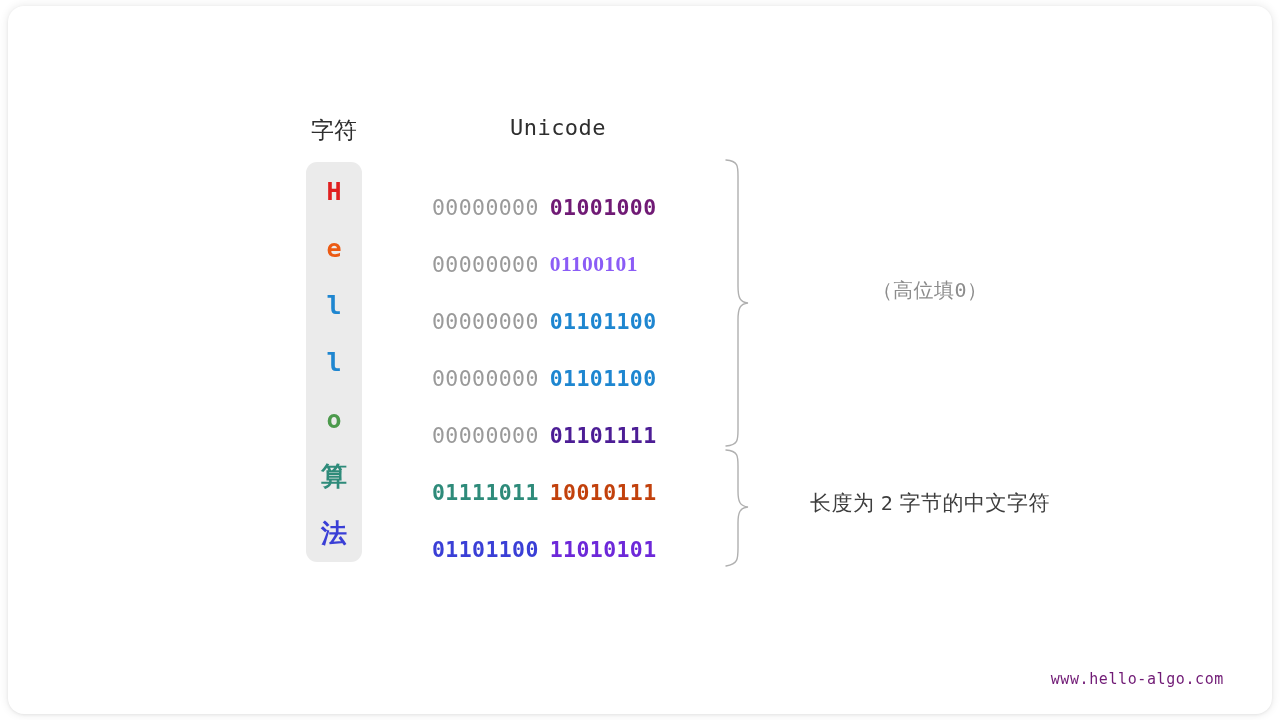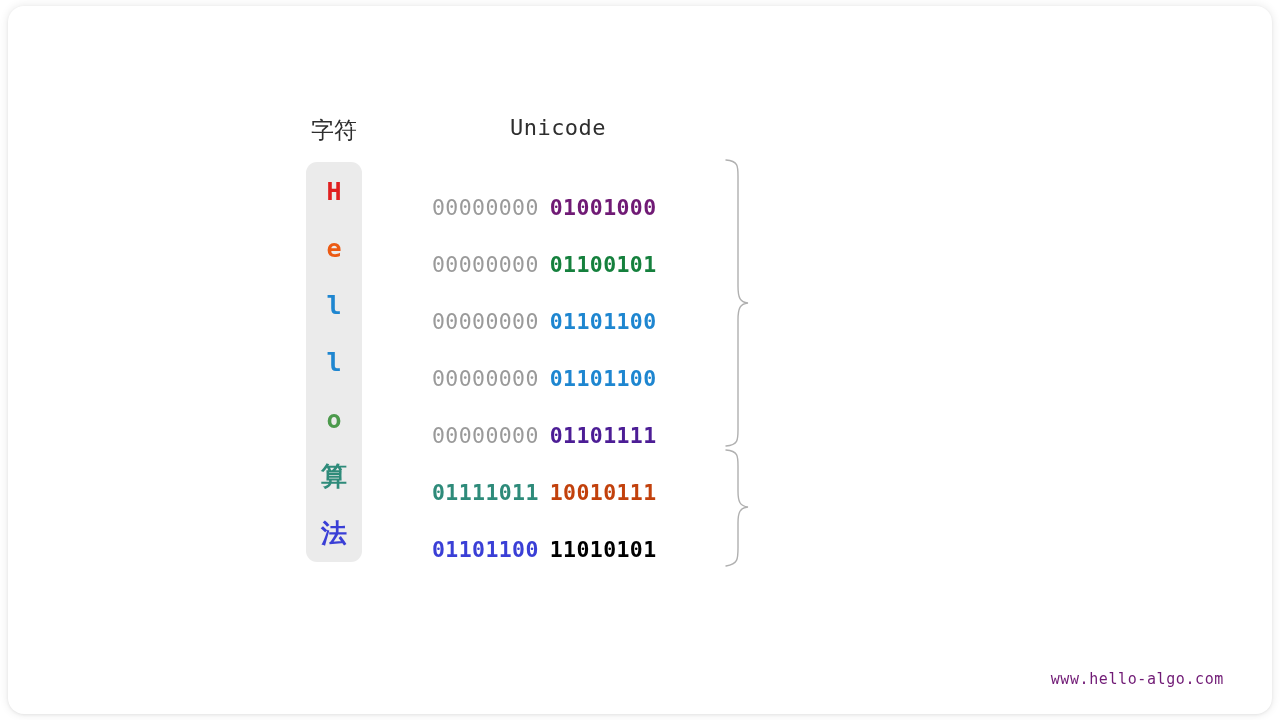--- a/index.html
+++ b/index.html
@@ -165,31 +165,31 @@
 
   <div class="hdr hdr-char">字符</div>
   <div class="hdr hdr-unicode">Unicode</div>
 
   <div class="chip"></div>
 
   <div id="rows-layer">
       <div class="char-cell" style="top: 163px; color: rgb(224, 32, 32);">H</div>
       <div class="bits" style="top: 163px;"><span class="byte-hi">00000000</span><span class="gap"></span><span class="byte-lo" style="color: #701a75;">01001000</span></div>
       <div class="char-cell" style="top: 220px; color: rgb(236, 90, 19);">e</div>
-      <div class="bits" style="top: 220px;"><span class="byte-hi">00000000</span><span class="gap"></span><span class="byte-lo" style="color: #15803d;">01100101</span></div>
+      <div class="bits" style="top: 220px;"><span class="byte-hi">00000000</span><span class="gap"></span><span class="byte-lo" style="color: #8b5cf6; font-family: Liberation Serif, serif;">01100101</span></div>
       <div class="char-cell" style="top: 277px; color: rgb(30, 134, 208);">l</div>
       <div class="bits" style="top: 277px;"><span class="byte-hi">00000000</span><span class="gap"></span><span class="byte-lo" style="color: rgb(30, 134, 208);">01101100</span></div>
       <div class="char-cell" style="top: 334px; color: rgb(30, 134, 208);">l</div>
       <div class="bits" style="top: 334px;"><span class="byte-hi">00000000</span><span class="gap"></span><span class="byte-lo" style="color: rgb(30, 134, 208);">01101100</span></div>
       <div class="char-cell" style="top: 391px; color: rgb(76, 154, 76);">o</div>
       <div class="bits" style="top: 391px;"><span class="byte-hi">00000000</span><span class="gap"></span><span class="byte-lo" style="color: #4c1d95;">01101111</span></div>
       <div class="char-cell cjk" style="top: 448px; color: rgb(46, 139, 122);">算</div>
       <div class="bits" style="top: 448px;"><span class="byte-hi filled" style="color: rgb(46, 139, 122);">01111011</span><span class="gap"></span><span class="byte-lo" style="color: #c2410c;">10010111</span></div>
       <div class="char-cell cjk" style="top: 505px; color: rgb(58, 63, 214);">法</div>
-      <div class="bits" style="top: 505px;"><span class="byte-hi filled" style="color: rgb(58, 63, 214);">01101100</span><span class="gap"></span><span class="byte-lo" style="color: #000000;">11010101</span></div>
+      <div class="bits" style="top: 505px;"><span class="byte-hi filled" style="color: rgb(58, 63, 214);">01101100</span><span class="gap"></span><span class="byte-lo" style="color: #6d28d9;">11010101</span></div>
     </div>
 
   <svg class="brace" style="left:714px; top:158px;" width="46" height="290" viewBox="0 0 46 290">
     <path d="M 12 2
              C 24 3, 24 8, 24 18
              L 24 128
              C 24 140, 26 144, 34 145
              C 26 146, 24 150, 24 162
              L 24 272
              C 24 282, 24 287, 12 288"></path>
@@ -199,18 +199,28 @@
     <path d="M 12 2
              C 24 3, 24 8, 24 18
              L 24 43
              C 24 54, 26 58, 34 59
              C 26 60, 24 64, 24 75
              L 24 100
              C 24 111, 24 116, 12 118"></path>
   </svg>
 
   <div class="note" style="left:760px; top:268px; width:340px;">
+    <div class="note-sub">
+      <span>（高位填</span><span class="mono0">0</span><span>）</span>
+    </div>
   </div>
 
+  <div class="note" style="left:760px; top:489px; width:340px;">
+    <div class="note-main">
+      <span>长度为</span>
+      <span class="note-num">2</span>
+      <span>字节的中文字符</span>
+    </div>
+  </div>
 
   <div class="watermark">www.hello-algo.com</div>
 
 </div>
 
 </body></html>

